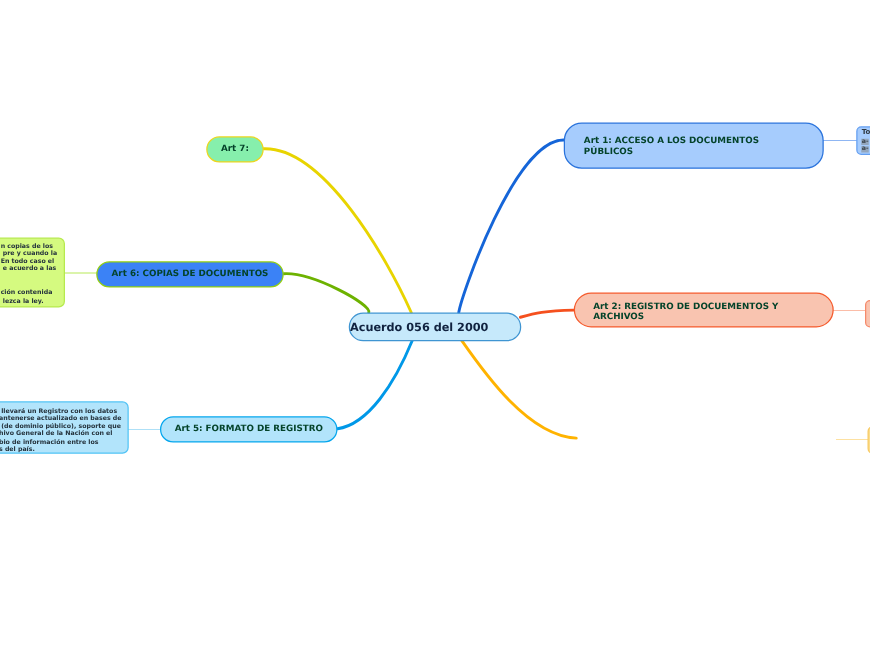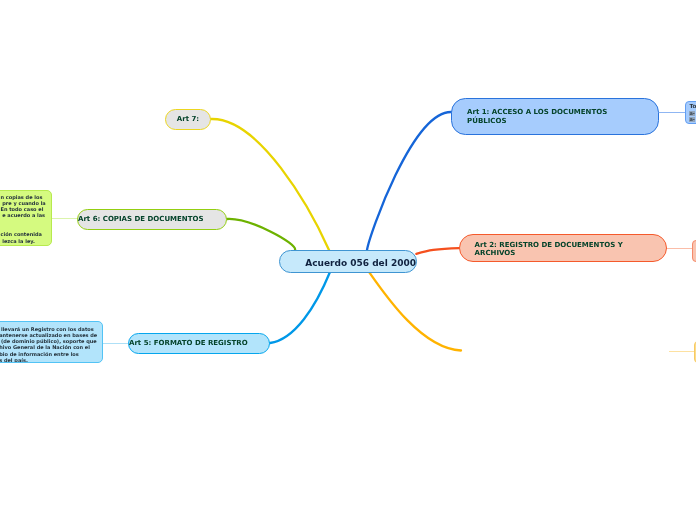--- a/index.html
+++ b/index.html
@@ -7,46 +7,46 @@
        font-family:"DejaVu Sans",sans-serif;}
   #stage{position:relative;width:696px;height:520px;overflow:hidden;background:#fff;}
   svg#links{position:absolute;left:0;top:0;width:696px;height:520px;}
   .node{position:absolute;box-sizing:border-box;display:flex;align-items:center;}
   .node .lbl{font-weight:bold;color:#04432a;display:block;}
   .note{position:absolute;box-sizing:border-box;overflow:hidden;}
   .note .ntext{font-weight:bold;color:#24323c;white-space:pre;display:block;font-size:5px;line-height:6.3px;}
 
   
   .n-root{left:279px;top:249.5px;width:138px;height:23px;border-radius:11.5px;
-          background:#c6e9fb;border:1.5px solid #3f95d2;justify-content:flex-end;}
+          background:#c6e9fb;border:1.5px solid #3f95d2;justify-content:flex-start;}
   .n-root .lbl{font-size:9px;color:#10223f;position:relative;top:1.6px;}
 
   
   .n-art1{left:450.5px;top:97.5px;width:208px;height:37px;border-radius:14.4px;
           background:#a6ccfd;border:1.5px solid #2a73dc;padding-left:15.6px;padding-right:10px;}
   .n-art1 .lbl{font-size:7px;line-height:8.2px;position:relative;top:0.5px;}
 
   .n-art2{left:458.5px;top:233.5px;width:208px;height:28.8px;border-radius:14.4px;
           background:#f9c4b0;border:1.5px solid #f55a2c;padding-left:15.1px;padding-right:10px;}
   .n-art2 .lbl{font-size:7px;line-height:8.1px;position:relative;top:1.2px;}
 
   .n-art3{left:460.5px;top:335.5px;width:209px;height:28.8px;border-radius:14.4px;
           background:#fbdc8d;border:1.5px solid #ffc333;padding-left:15.4px;padding-right:8px;}
   .n-art3 .lbl{font-size:7.15px;line-height:9.2px;position:relative;top:1.4px;}
 
   .n-art5{left:128px;top:332.5px;width:142px;height:21px;border-radius:10.5px;
-          background:#b2e4fb;border:1.5px solid #05a6ed;}
+          background:#b2e4fb;border:1.5px solid #05a6ed;justify-content:center;}
   .n-art5 .lbl{font-size:7px;}
 
   .n-art6{left:77px;top:208.5px;width:150px;height:21px;border-radius:10.5px;
-          background:#e5e5e5;border:1.5px solid #93ce11;justify-content:flex-start;}
+          background:#3b82f6;border:1.5px solid #93ce11;justify-content:center;}
   .n-art6 .lbl{font-size:7px;}
 
   .n-art7{left:165px;top:108.5px;width:46px;height:21px;border-radius:10.5px;
-          background:#e5e5e5;border:1.5px solid #ecd61f;justify-content:center;text-align:right;}
+          background:#86efac;border:1.5px solid #ecd61f;justify-content:center;text-align:right;}
   .n-art7 .lbl{font-size:7px;}
 
   
   .note6{left:-48px;top:189.5px;width:99.5px;height:56px;border-radius:5px;
          background:#d5fa80;border:1px solid #b7ea4e;}
   .note6 .ntext{position:absolute;left:47.5px;top:3.1px;}
   .note5{left:-52px;top:321px;width:154.5px;height:41.5px;border-radius:5px;
          background:#b2e4fb;border:1px solid #52c3f5;}
   .note5 .ntext{position:absolute;left:50.2px;top:3.6px;}
   .note1{left:685.3px;top:100.7px;width:40px;height:23.3px;border-radius:4px;

